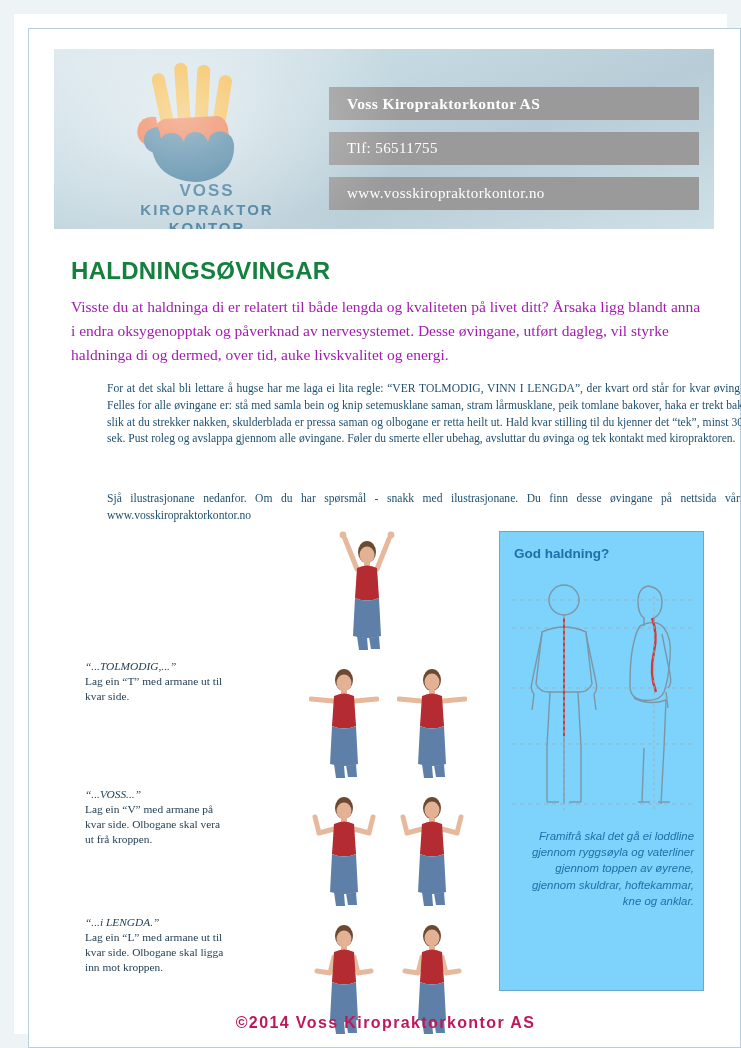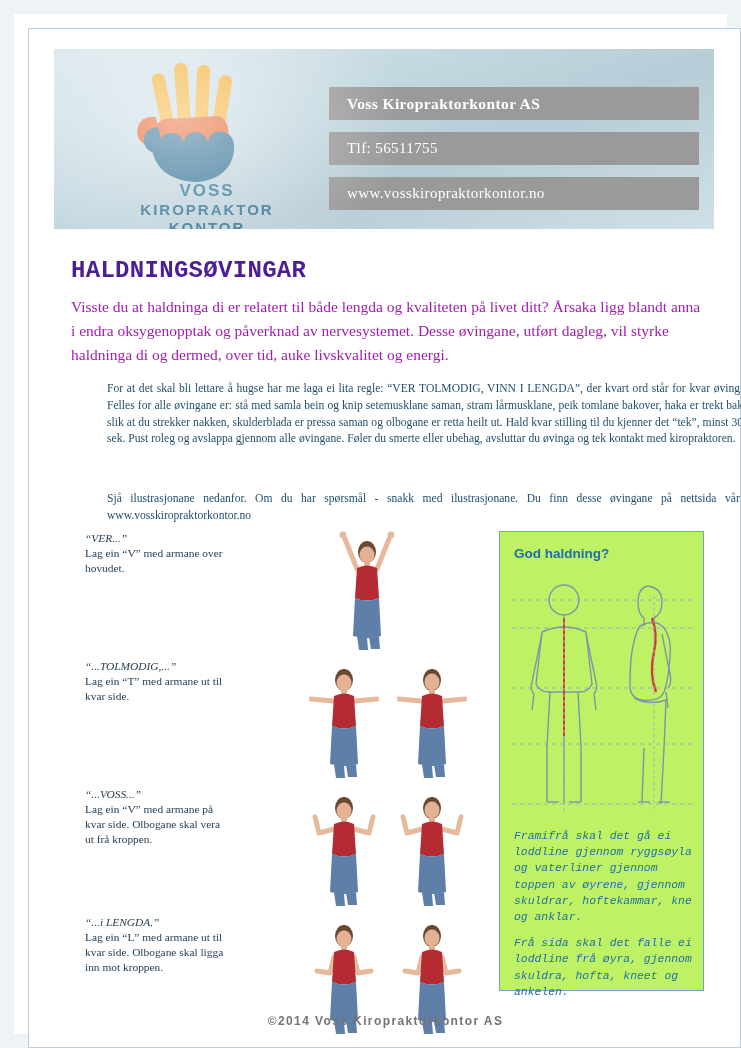--- a/index.html
+++ b/index.html
@@ -84,24 +84,24 @@
     font-family: "Liberation Serif", serif;
     letter-spacing: .4px;
     box-sizing: border-box;
   }
   .hbar.title { font-weight: bold; font-size: 15.5px; }
 
   
   .h1 {
     position: absolute;
     left: 42px; top: 228px;
-    font-family: Liberation Mono, monospace;
+    font-family: Liberation Sans, sans-serif;
     font-weight: bold;
     font-size: 24px;
-    color: #4c1d95;
+    color: #15803d;
     letter-spacing: .3px;
   }
   .lead {
     position: absolute;
     left: 42px; top: 266px;
     width: 630px;
     font-size: 15.5px;
     line-height: 1.55;
     color: #a21caf;
   }
@@ -145,59 +145,60 @@
   }
   .fig { position: absolute; top: 0; }
   .fig svg { display: block; }
 
   
   .panel {
     position: absolute;
     left: 470px; top: 502px;
     width: 205px; height: 460px;
     border: 1px solid #6aa7cf;
-    background: #bef264;
+    background: #7dd3fc;
     box-sizing: border-box;
   }
   .panel-title {
     position: absolute;
     left: 14px; top: 14px;
     font-family: "Liberation Sans", sans-serif;
     font-weight: bold;
     font-size: 13.5px;
     color: #1f6fa8;
   }
   .panel-figs {
     position: absolute;
     left: 8px; top: 44px;
     width: 190px; height: 250px;
   }
   .panel-text {
     position: absolute;
     left: 14px; top: 296px;
     width: 180px;
-    font-family: Liberation Mono, monospace;
+    font-family: Liberation Sans, sans-serif;
     font-style: italic;
     font-size: 11.4px;
     line-height: 1.42;
     color: #1f6fa8;
+    text-align: right;
   }
   .panel-text p { margin: 0 0 10px 0; }
 
   
   .footer {
     position: absolute;
     left: 0; top: 985px;
     width: 713px;
     text-align: center;
     font-family: "Liberation Sans", sans-serif;
     font-weight: bold;
-    font-size: 12px;
+    font-size: 16px;
     letter-spacing: 1.4px;
-    color: #737373;
+    color: #be185d;
   }
 </style>
 </head>
 <body>
 
 <div class="page">
   <div class="page-inner">
 
     <div class="header">
 
@@ -230,24 +231,20 @@
     </div>
 
     <div class="h1">HALDNINGSØVINGAR</div>
     <div class="lead">Visste du at haldninga di er relatert til både lengda og kvaliteten på livet ditt? Årsaka ligg blandt anna i endra oksygenopptak og påverknad av nervesystemet. Desse øvingane, utført dagleg, vil styrke haldninga di og dermed, over tid, auke livskvalitet og energi.</div>
     <div class="para p1">For at det skal bli lettare å hugse har me laga ei lita regle: “VER TOLMODIG, VINN I LENGDA”, der kvart ord står for kvar øving. Felles for alle øvingane er: stå med samla bein og knip setemusklane saman, stram lårmusklane, peik tomlane bakover, haka er trekt bak slik at du strekker nakken, skulderblada er pressa saman og olbogane er retta heilt ut. Hald kvar stilling til du kjenner det “tek”, minst 30 sek. Pust roleg og avslappa gjennom alle øvingane. Føler du smerte eller ubehag, avsluttar du øvinga og tek kontakt med kiropraktoren.</div>
     <div class="para p2">Sjå ilustrasjonane nedanfor. Om du har spørsmål - snakk med ilustrasjonane. Du finn desse øvingane på nettsida vår: www.vosskiropraktorkontor.no</div>
 
     <div class="exercises">
 
       <div class="ex-row">
-        <div class="ex-text">
-          <div class="t1">“VER...”</div>
-          <div>Lag ein “V” med armane over hovudet.</div>
-        </div>
         <div class="ex-figs">
           <div class="fig" style="left:60px;">
             <svg width="64" height="124" viewBox="0 0 64 124">
               <g fill="none" stroke="#6e4a36" stroke-width="2.2" stroke-linecap="round">
                 <path d="M22 42 L10 10"></path>
                   <path d="M42 42 L54 10"></path>
               </g>
               <circle cx="8" cy="8" r="3.4" fill="#e6b89c"></circle>
                 <circle cx="56" cy="8" r="3.4" fill="#e6b89c"></circle>
               <path d="M22 42 L10 12" stroke="#e6b89c" stroke-width="5" stroke-linecap="round" fill="none"></path>
@@ -415,20 +412,19 @@
           </g>
 
           <path d="M144 42 q6 16 2 34 q-5 22 2 40" fill="none" stroke="#cf3b3b" stroke-width="2.4"></path>
 
           <line x1="146" y1="20" x2="146" y2="236" stroke="#9bb3c2" stroke-width="1" stroke-dasharray="3 3"></line>
         </svg>
       </div>
 
       <div class="panel-text">
         <p>Framifrå skal det gå ei loddline gjennom ryggsøyla og vaterliner gjennom toppen av øyrene, gjennom skuldrar, hoftekammar, kne og anklar.</p>
-        <p>Frå sida skal det falle ei loddline frå øyra, gjennom skuldra, hofta, kneet og ankelen.</p>
       </div>
     </div>
 
     <div class="footer">©2014 Voss Kiropraktorkontor AS</div>
 
   </div>
 </div>
 
 </body></html>

